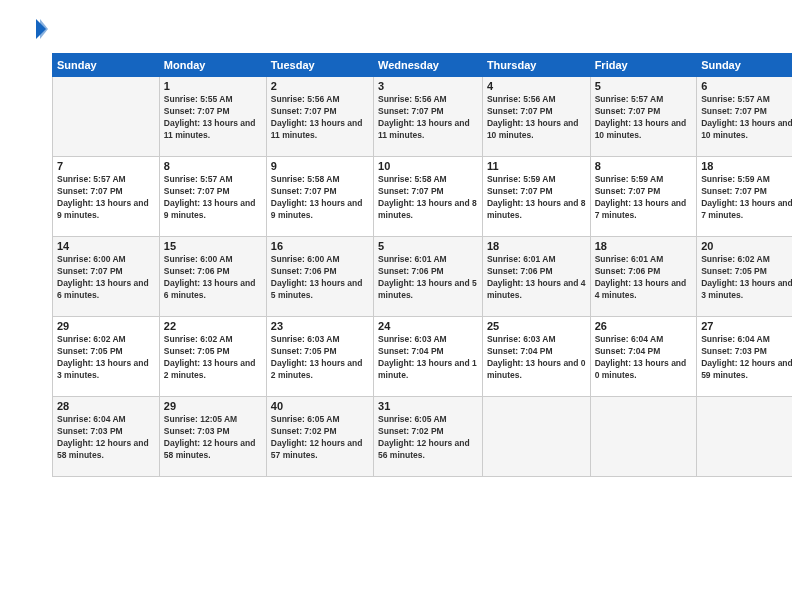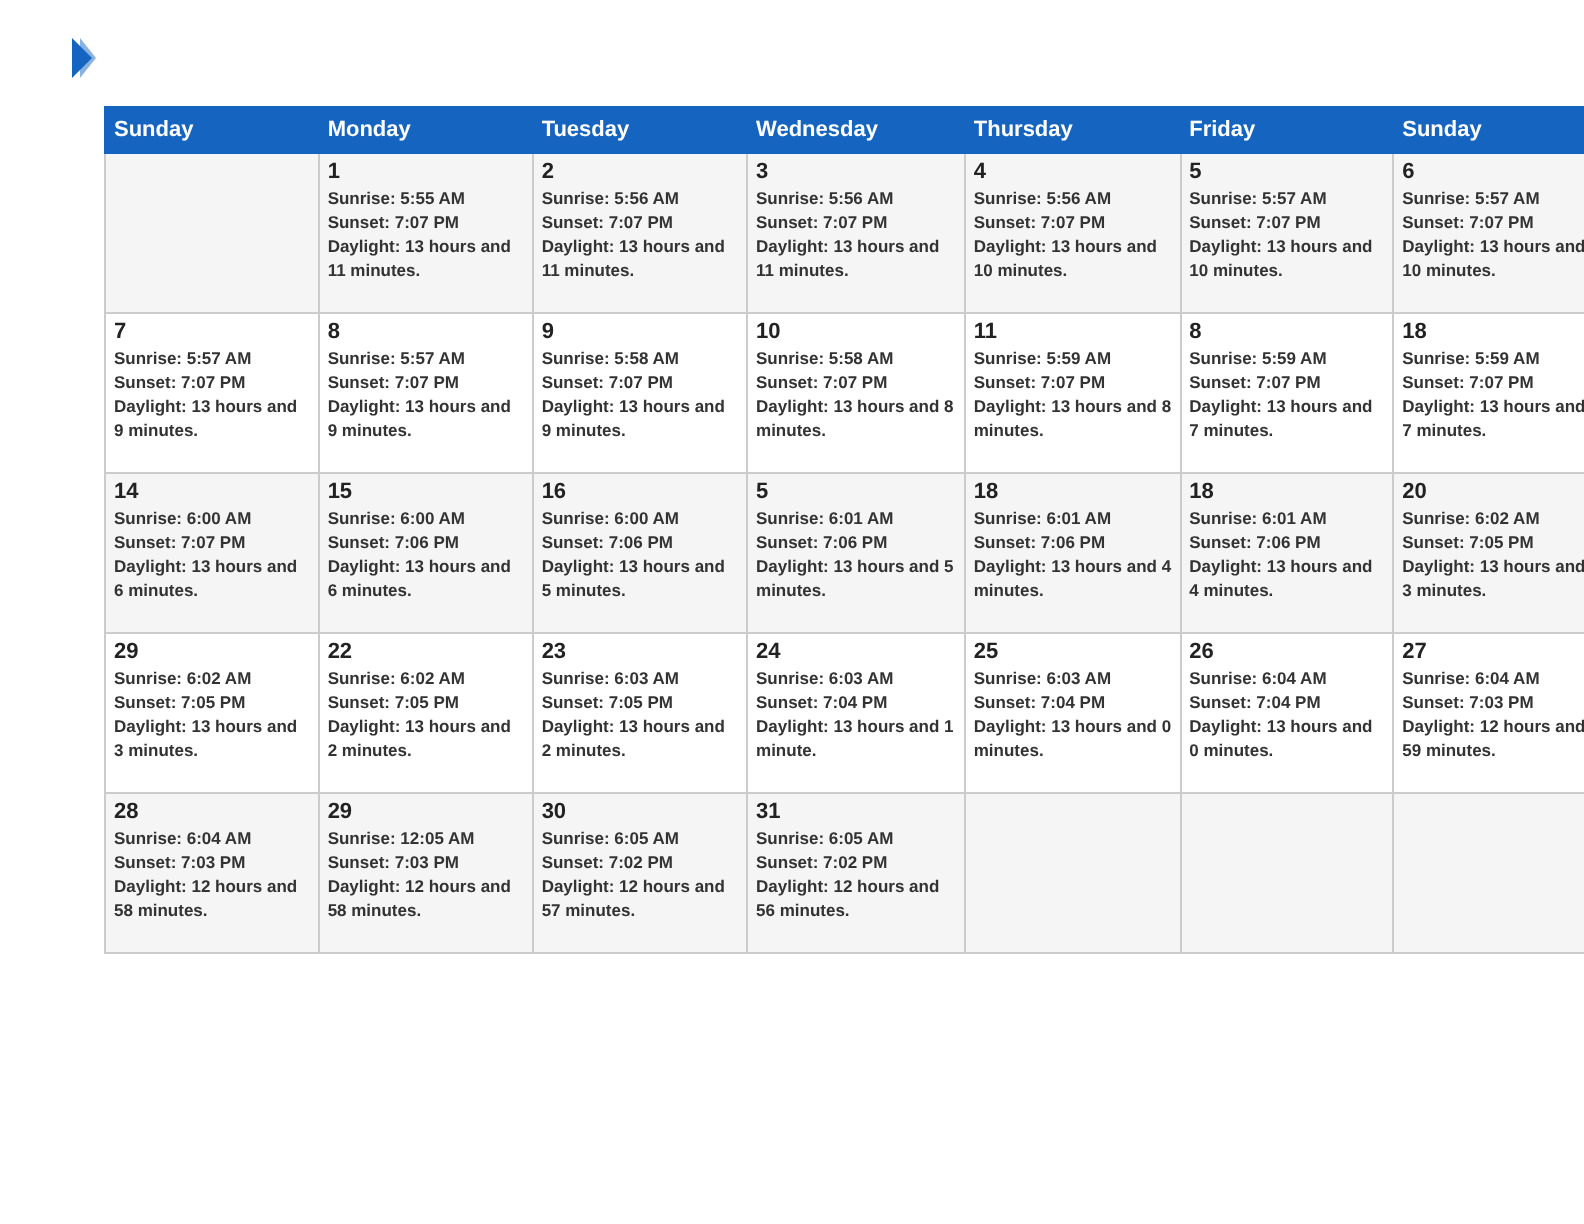--- a/index.html
+++ b/index.html
@@ -330,21 +330,21 @@
 and 58 minutes.</div>
           </td>
           <td>
             <div class="day-number">29</div>
             <div class="cell-info">Sunrise: 12:05 AM
 Sunset: 7:03 PM
 Daylight: 12 hours
 and 58 minutes.</div>
           </td>
           <td>
-            <div class="day-number">30</div>
+            <div class="day-number">40</div>
             <div class="cell-info">Sunrise: 6:05 AM
 Sunset: 7:02 PM
 Daylight: 12 hours
 and 57 minutes.</div>
           </td>
           <td>
             <div class="day-number">31</div>
             <div class="cell-info">Sunrise: 6:05 AM
 Sunset: 7:02 PM
 Daylight: 12 hours

